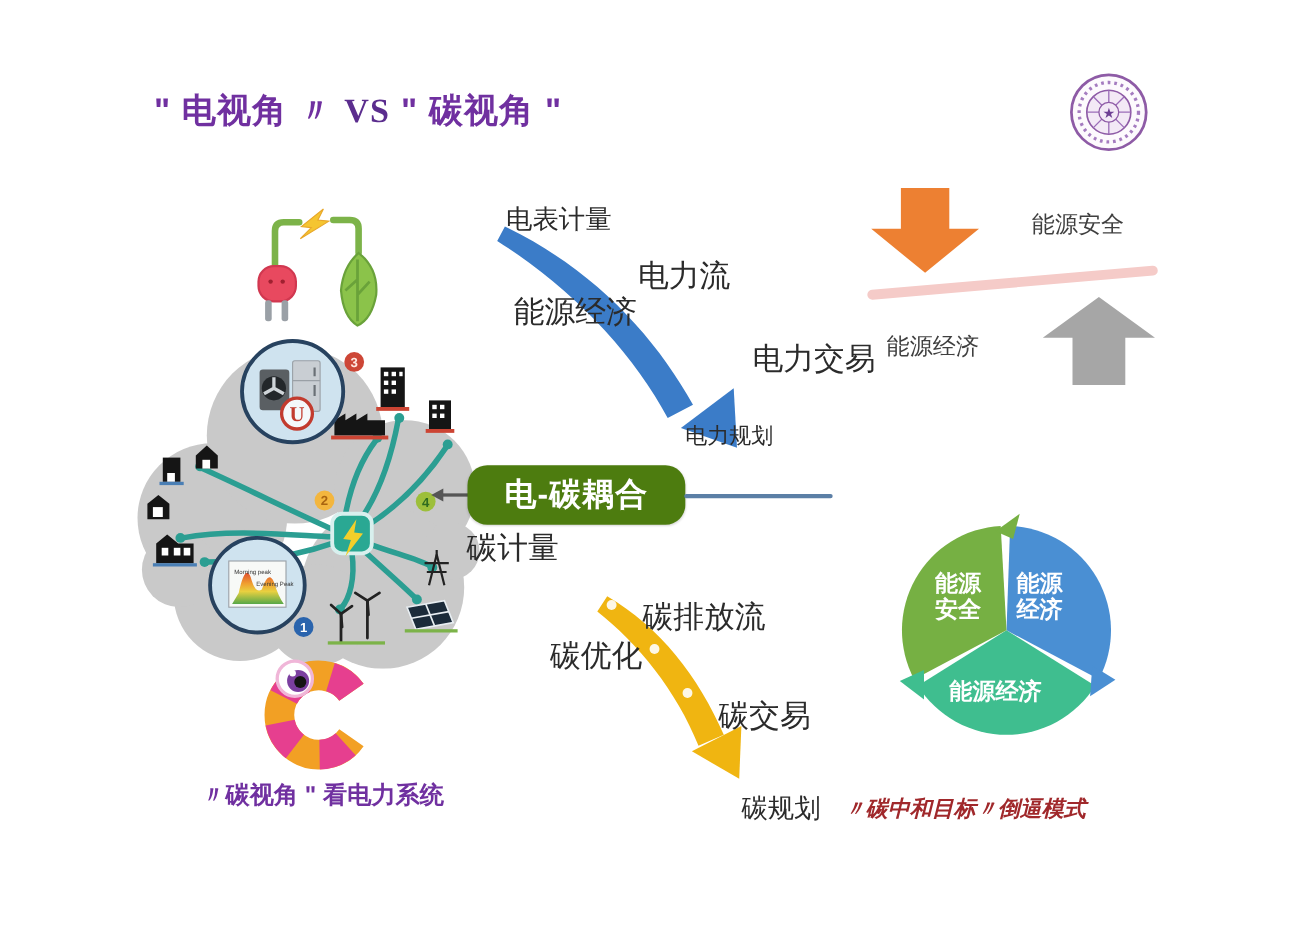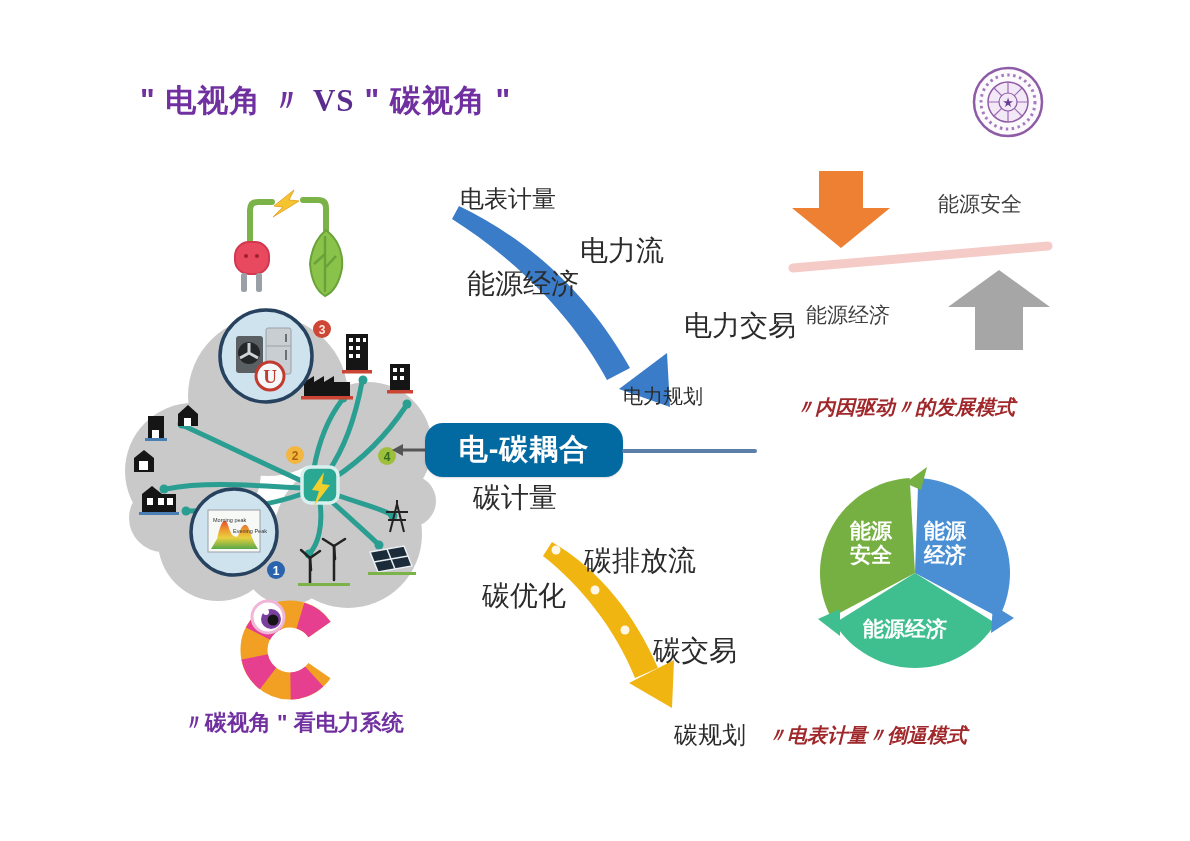--- a/index.html
+++ b/index.html
@@ -4,21 +4,21 @@
 <style>
   html,body{margin:0;padding:0;background:#888;}
   .slide{position:relative;width:1190px;height:841px;background:#ffffff;overflow:hidden;
          font-family:"Liberation Sans","DejaVu Sans",sans-serif;margin:0 auto;}
   .abs{position:absolute;}
   .title{left:140px;top:80px;font-size:31px;font-weight:bold;color:#7030A0;letter-spacing:1px;}
   .title .vs{font-family:"Liberation Serif","DejaVu Serif",serif;font-weight:bold;color:#5b2d8e;padding:0 10px;}
   .cap-purple{font-weight:bold;color:#7030A0;}
   .lbl{color:#2b2b2b;font-size:28px;}
   .red-cap{color:#A0282B;font-weight:bold;font-size:20px;font-style:italic;}
-  .coupling-box{left:425px;top:423px;width:198px;height:54px;background:#0369a1;border-radius:18px;
+  .coupling-box{left:425px;top:423px;width:198px;height:54px;background:#4d7c0f;border-radius:18px;
                 display:flex;align-items:center;justify-content:center;color:#fff;font-size:29px;
                 font-weight:bold;letter-spacing:1px;box-shadow:0 1px 2px rgba(0,0,0,.15);}
   .blue-rule{left:622px;top:449px;width:135px;height:4px;background:#5b7fa6;border-radius:2px;}
   .seg-label{position:absolute;color:#fff;font-weight:bold;font-size:21px;line-height:1.15;text-align:center;}
   svg{display:block;}
 </style>
 </head>
 <body>
 
 <div class="slide">
@@ -221,50 +221,49 @@
 
   <svg class="abs" style="left:390px;top:440px" width="40" height="20" viewBox="0 0 40 20">
     <line x1="12" y1="10" x2="38" y2="10" stroke="#555" stroke-width="3"></line>
     <polygon points="2,10 13,4 13,16" fill="#555"></polygon>
   </svg>
   <div class="abs coupling-box">
     <span>电-碳耦合</span>
   </div>
   <div class="abs blue-rule"></div>
 
-  <div class="abs lbl" style="left:473px;top:479px">碳计量</div>
+  <div class="abs lbl" style="left:424px;top:479px">碳计量</div>
   <svg class="abs" style="left:535px;top:540px" width="160" height="180" viewBox="0 0 160 180">
     <path d="M17,2 C65,30 100,75 123,128 L100,138 C80,88 45,45 8,16 Z" fill="#f0b511"></path>
     <polygon points="94,143 139,120 137,168" fill="#f0b511"></polygon>
     <g fill="#ffffff" opacity="0.9">
       <circle cx="21" cy="10" r="4.5"></circle>
         <circle cx="60" cy="50" r="4.5"></circle>
         <circle cx="90" cy="90" r="4.5"></circle>
     </g>
   </svg>
   <div class="abs lbl" style="left:584px;top:542px">碳排放流</div>
-  <div class="abs lbl" style="left:482px;top:577px">碳优化</div>
+  <div class="abs lbl" style="left:500px;top:577px">碳优化</div>
   <div class="abs lbl" style="left:653px;top:632px">碳交易</div>
   <div class="abs lbl" style="left:674px;top:719px;font-size:24px">碳规划</div>
 
   <svg class="abs" style="left:780px;top:160px" width="290" height="200" viewBox="0 0 290 200">
     <line x1="13" y1="108" x2="268" y2="86" stroke="#f5cbc8" stroke-width="9" stroke-linecap="round"></line>
     <polygon points="39,11 83,11 83,48 110,48 61,88 12,48 39,48" fill="#ED8032"></polygon>
     <polygon points="219,110 270,147 243,147 243,190 195,190 195,147 168,147" fill="#a6a6a6"></polygon>
   </svg>
   <div class="abs" style="left:938px;top:190px;font-size:21px;color:#3f3f3f">能源安全</div>
   <div class="abs" style="left:806px;top:301px;font-size:21px;color:#3f3f3f">能源经济</div>
-  <div class="abs red-cap" style="left:795px;top:394px">〃内因驱动〃的发展模式</div>
 
   <svg class="abs" style="left:813px;top:466px" width="208" height="218" viewBox="0 0 208 218">
     <path d="M102,107 L105.3,12.1 A95,95 0 0 1 185.9,151.6 Z" fill="#4A8FD3"></path>
     <path d="M102,107 L182.6,157.3 A95,95 0 0 1 21.4,157.3 Z" fill="#3FBE8F"></path>
     <path d="M102,107 L18.1,151.6 A95,95 0 0 1 96.7,12.1 Z" fill="#76B043"></path>
     <polygon points="92,17 114,1 108,24" fill="#76B043"></polygon>
     <polygon points="180,139 201,152 178,167" fill="#4A8FD3"></polygon>
     <polygon points="27,143 5,153 27,170" fill="#3FBE8F"></polygon>
   </svg>
   <div class="seg-label" style="left:843px;top:519px;width:56px">能源安全</div>
   <div class="seg-label" style="left:917px;top:519px;width:56px">能源经济</div>
   <div class="seg-label" style="left:852px;top:617px;width:106px">能源经济</div>
-  <div class="abs red-cap" style="left:767px;top:722px">〃电表计量〃倒逼模式</div>
+  <div class="abs red-cap" style="left:767px;top:722px">〃碳中和目标〃倒逼模式</div>
 
 </div>
 
 </body></html>

